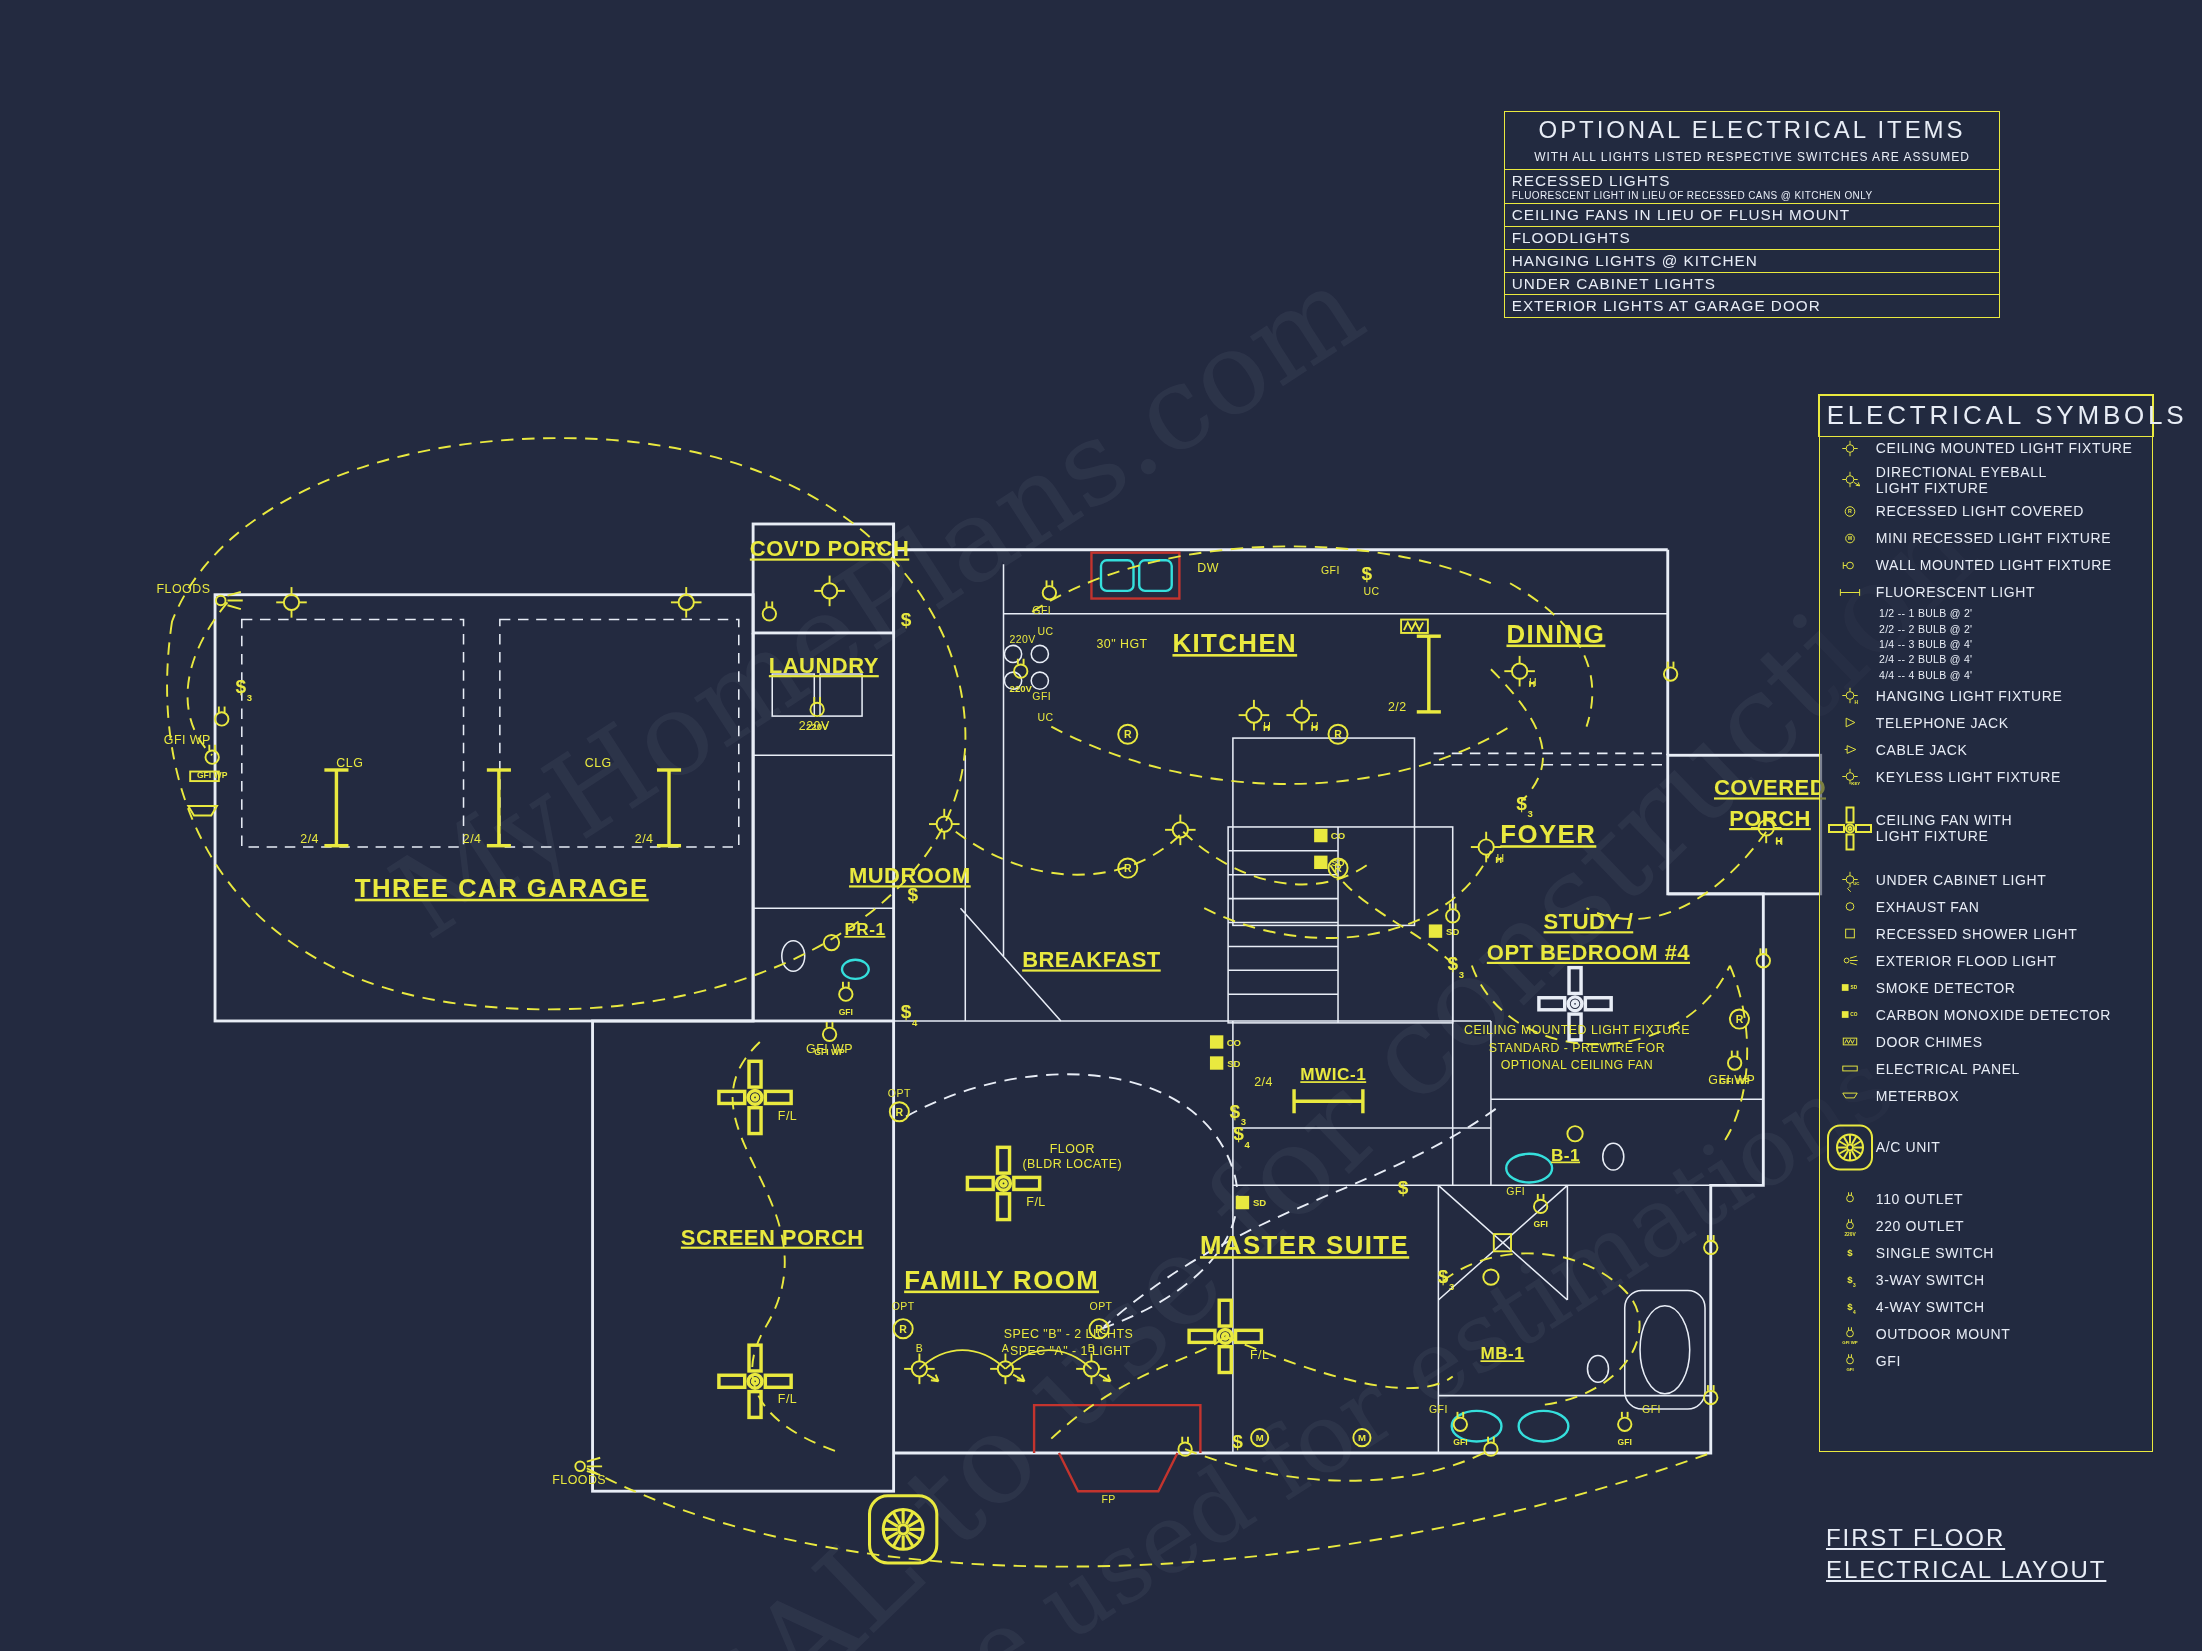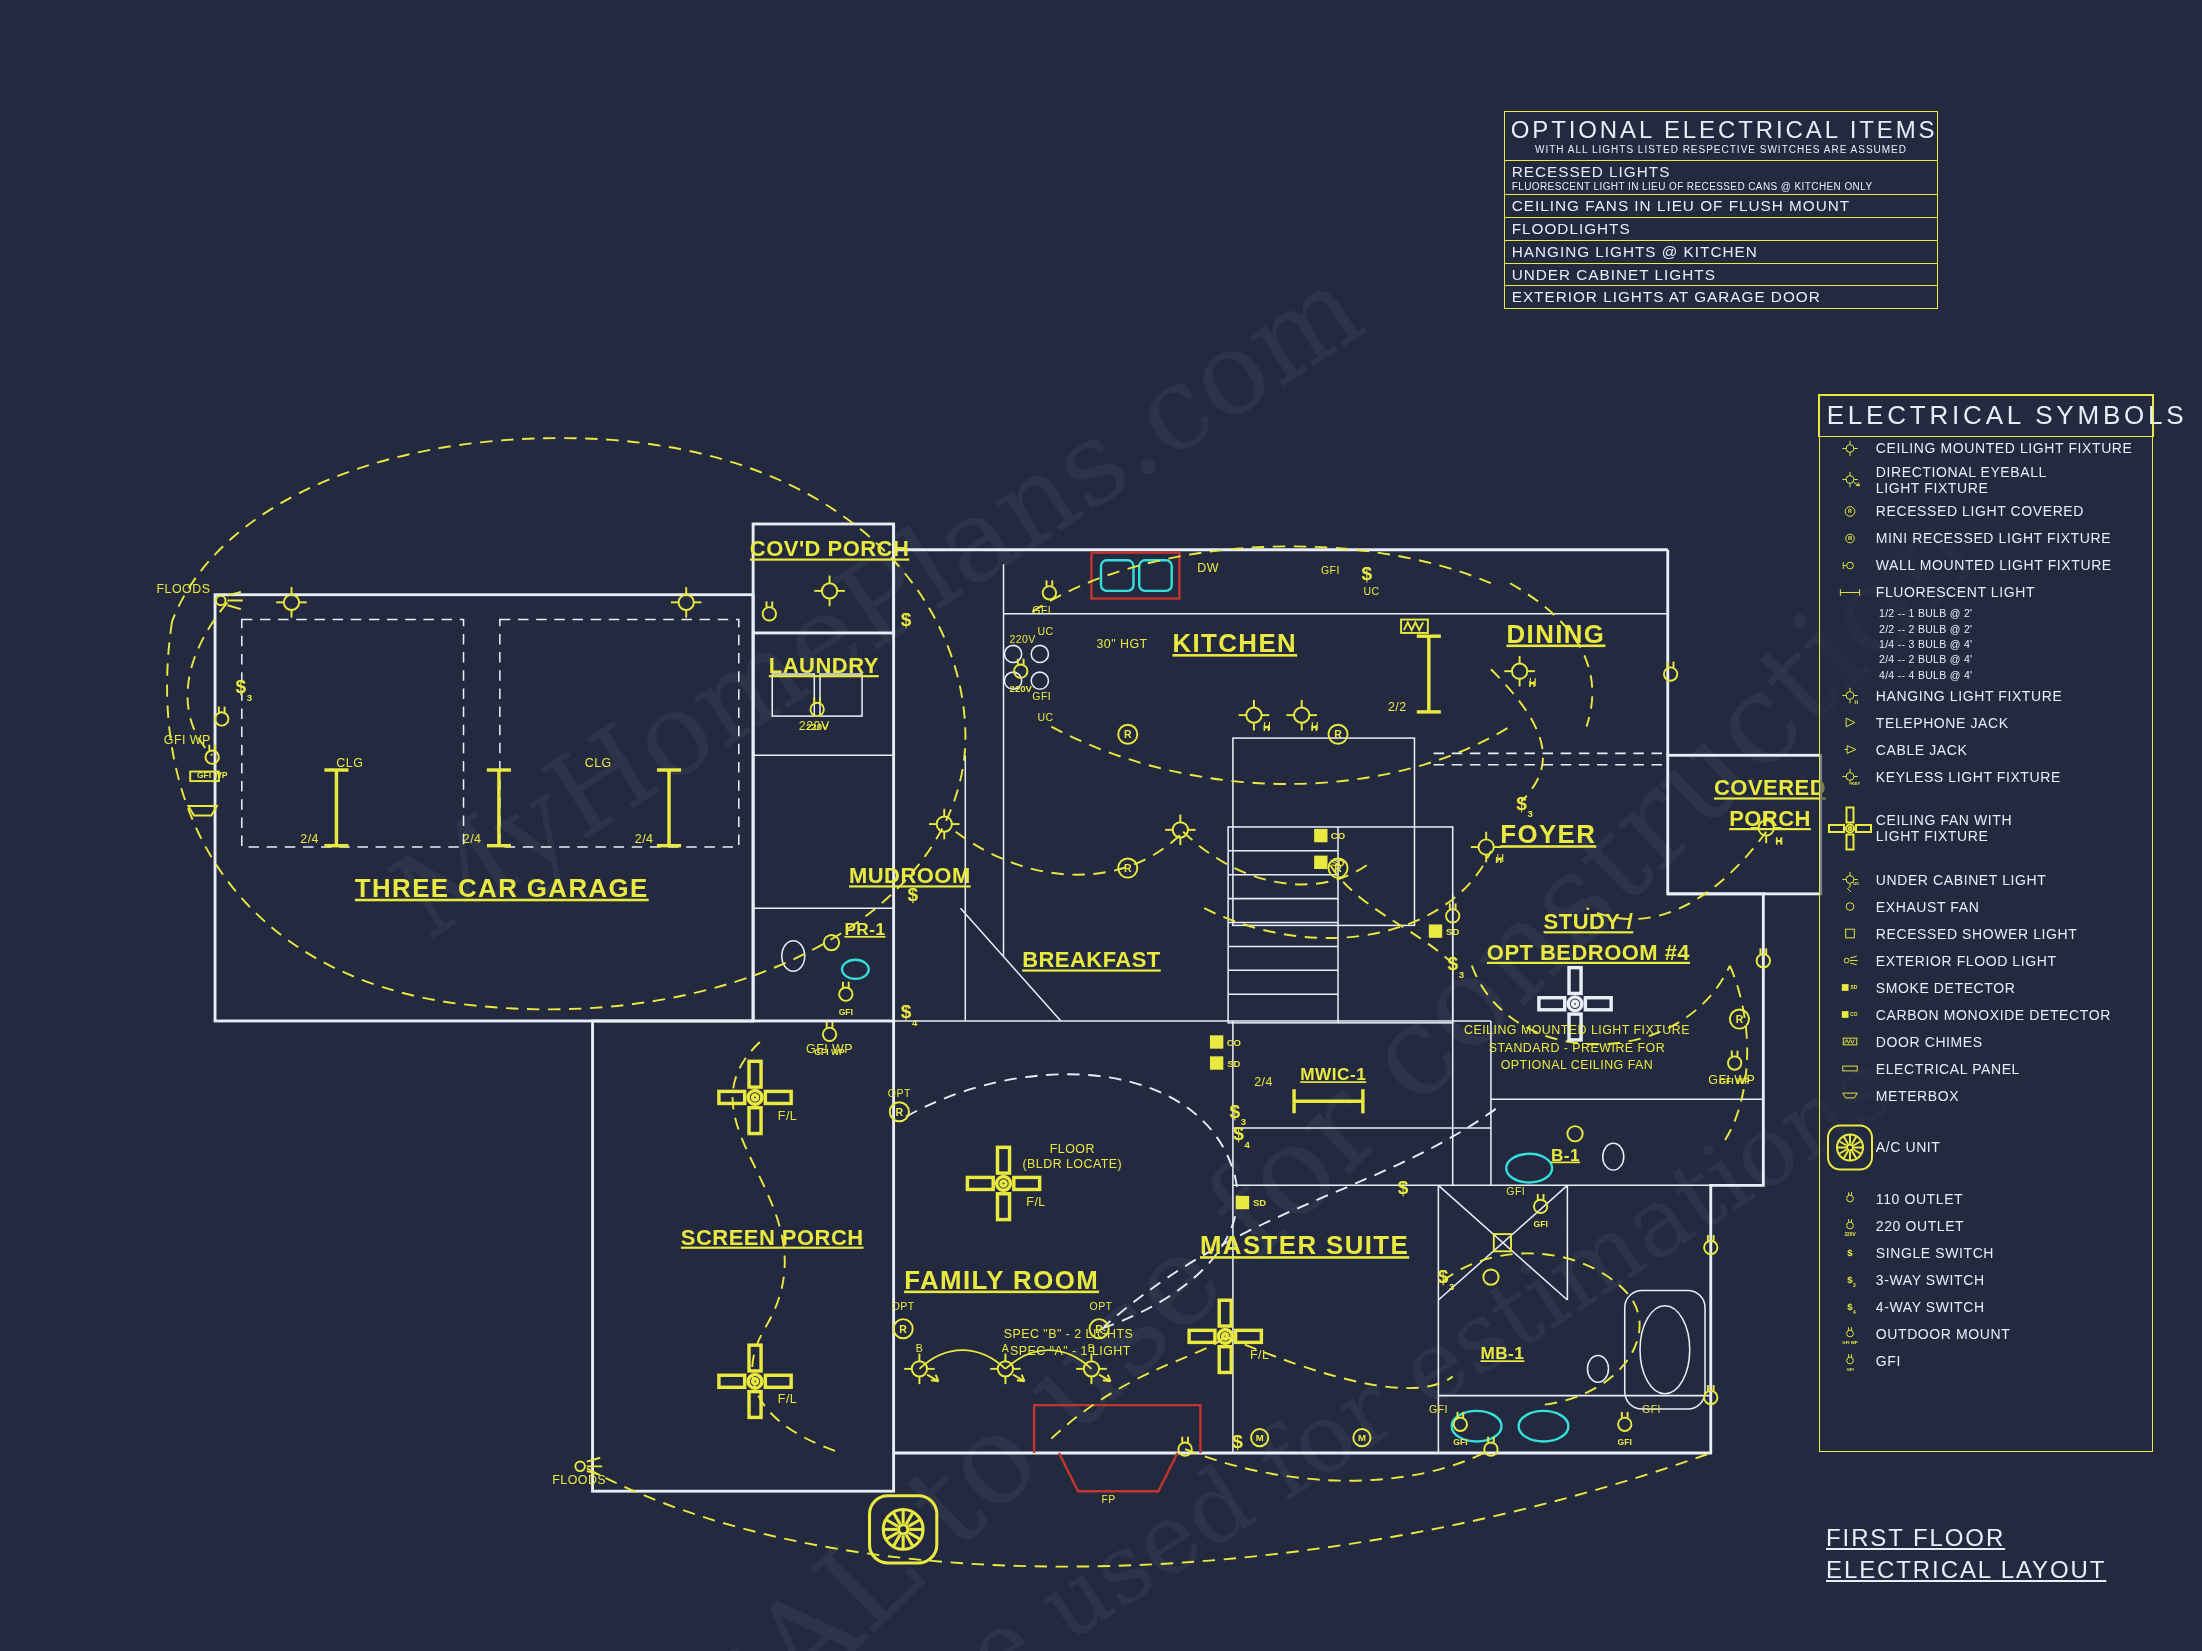--- a/index.html
+++ b/index.html
@@ -30,25 +30,25 @@
     font-family:"Liberation Sans",sans-serif;font-weight:bold}
   .symfill{fill:var(--yel);stroke:none}
   .ann{fill:var(--yel);text-anchor:middle;font-size:13px;letter-spacing:.5px;
     font-family:"Liberation Sans",sans-serif}
   .ann.room{font-size:23px;text-decoration:underline;font-weight:bold}
   .ann.rm-lg{font-size:27px;text-decoration:underline;letter-spacing:1.5px;font-weight:bold}
   .ann.rm-sm{font-size:18px;text-decoration:underline;font-weight:bold}
   .ann.sm{font-size:13px}
   .ann.xs{font-size:11px}
   
-  #opt-table{position:absolute;left:1504px;top:111px;width:434px;z-index:3;
+  #opt-table{position:absolute;left:1504px;top:111px;width:496px;z-index:3;
     border:1.9px solid var(--yel);background:rgba(35,42,64,.55)}
   #opt-table .hdr{border-bottom:1.9px solid var(--yel);padding:3.8px 5.7px 5.7px;text-align:center}
   #opt-table .t{color:var(--wh);font-size:24px;letter-spacing:2.9px;white-space:nowrap}
-  #opt-table .st{color:var(--wh);font-size:10px;letter-spacing:1px;margin-top:0}
+  #opt-table .st{color:var(--wh);font-size:12px;letter-spacing:1px;margin-top:6px}
   .tbl-row{border-bottom:1.9px solid var(--yel);padding:1.9px 6.7px}
   .tbl-row:last-child{border-bottom:none}
   .tbl-main{color:var(--wh);font-size:15.3px;letter-spacing:1px;white-space:nowrap}
   .tbl-note{color:var(--wh);font-size:10px;letter-spacing:0.4px;white-space:nowrap}
   .tbl-note:empty{display:none}
   
   #legend{position:absolute;left:1819px;top:395px;width:334px;height:1057px;z-index:3;
     border:1.9px solid var(--yel);background:rgba(35,42,64,.55)}
   #legend .hdr{border:1.9px solid var(--yel);margin:-1.9px;padding:4.8px 7.6px;text-align:center}
   #legend .t{color:var(--wh);font-size:26px;letter-spacing:3.8px;white-space:nowrap}

